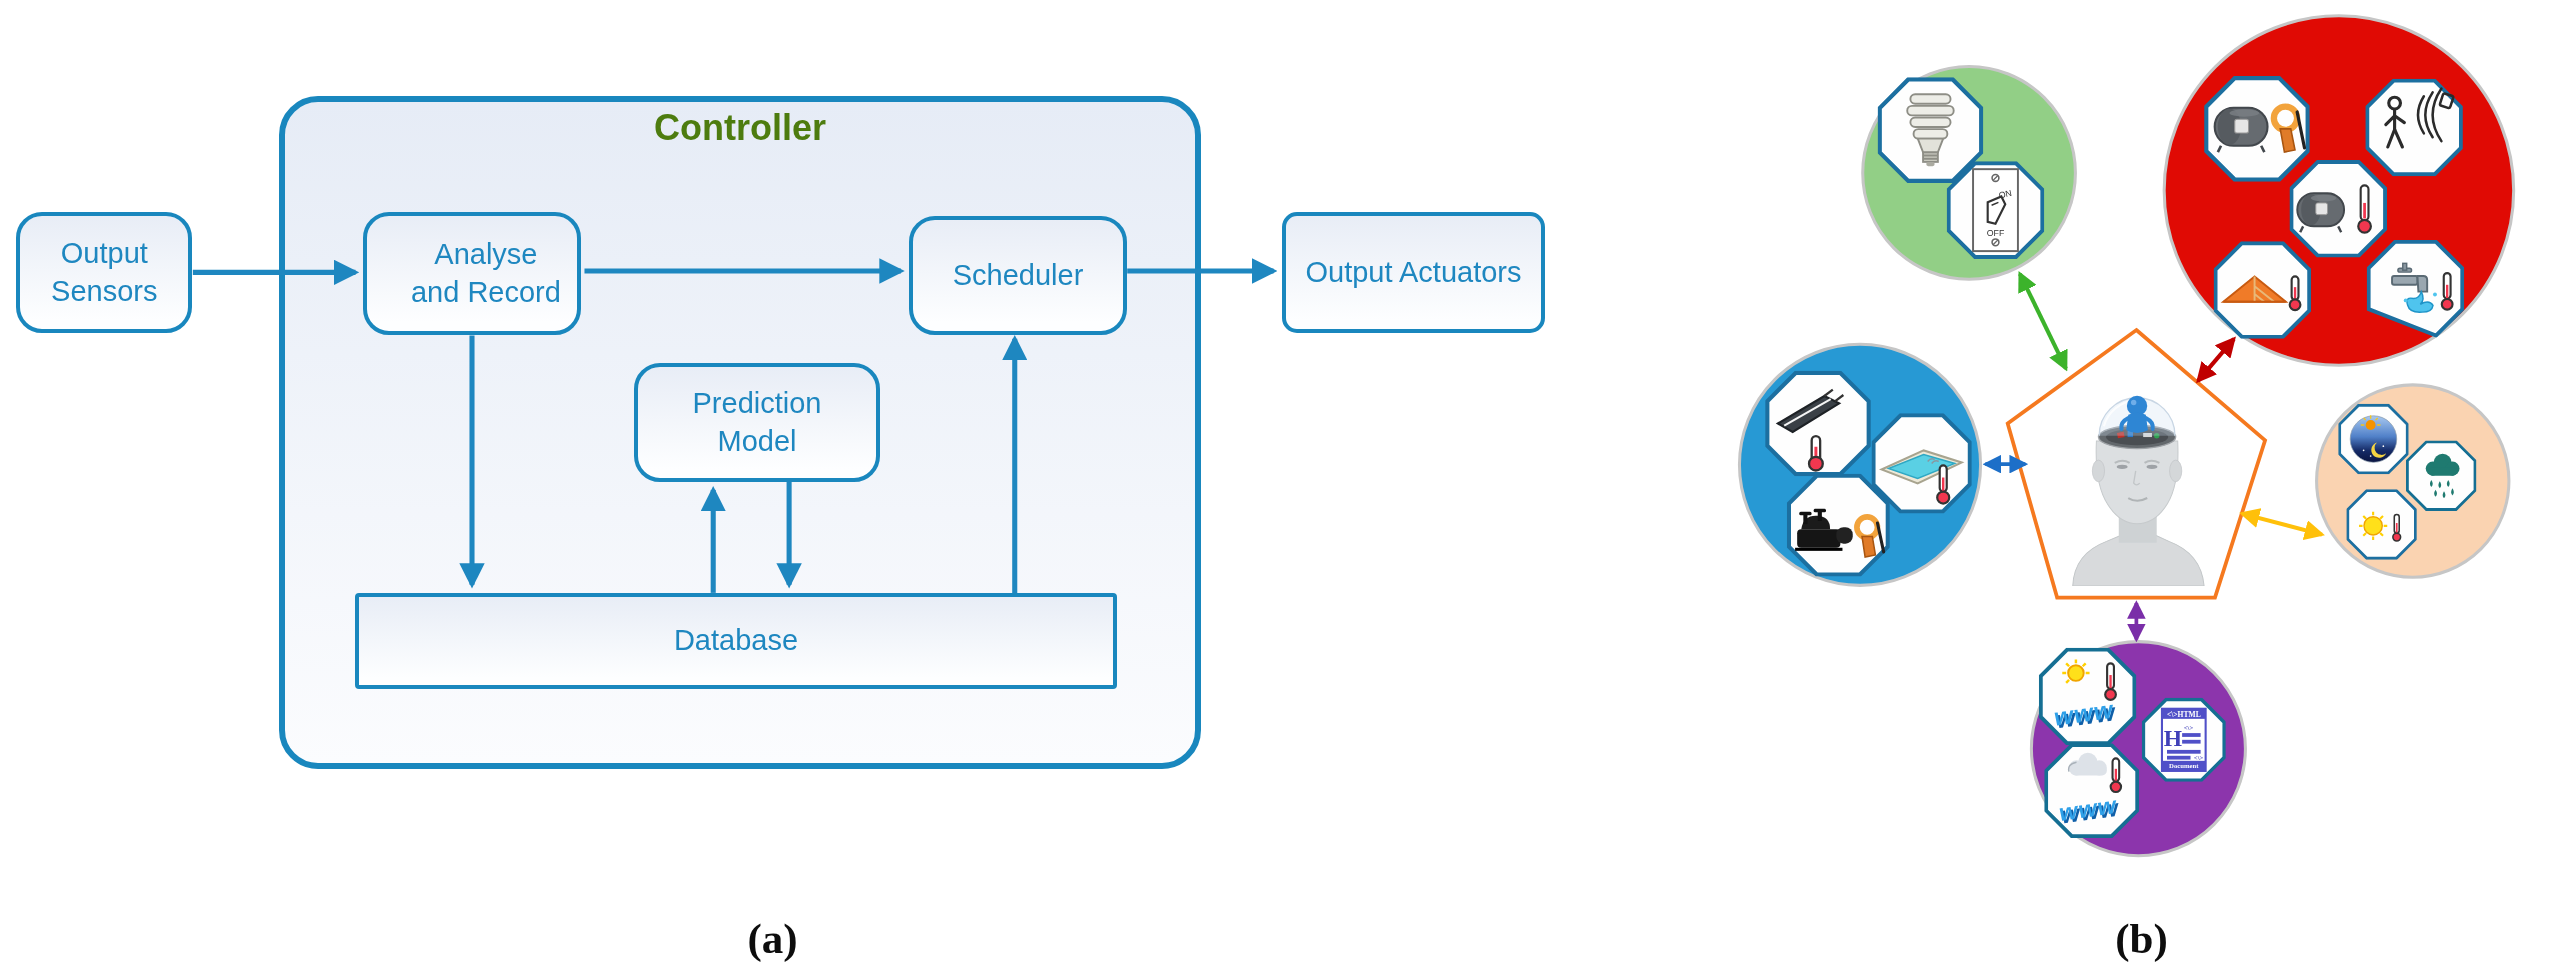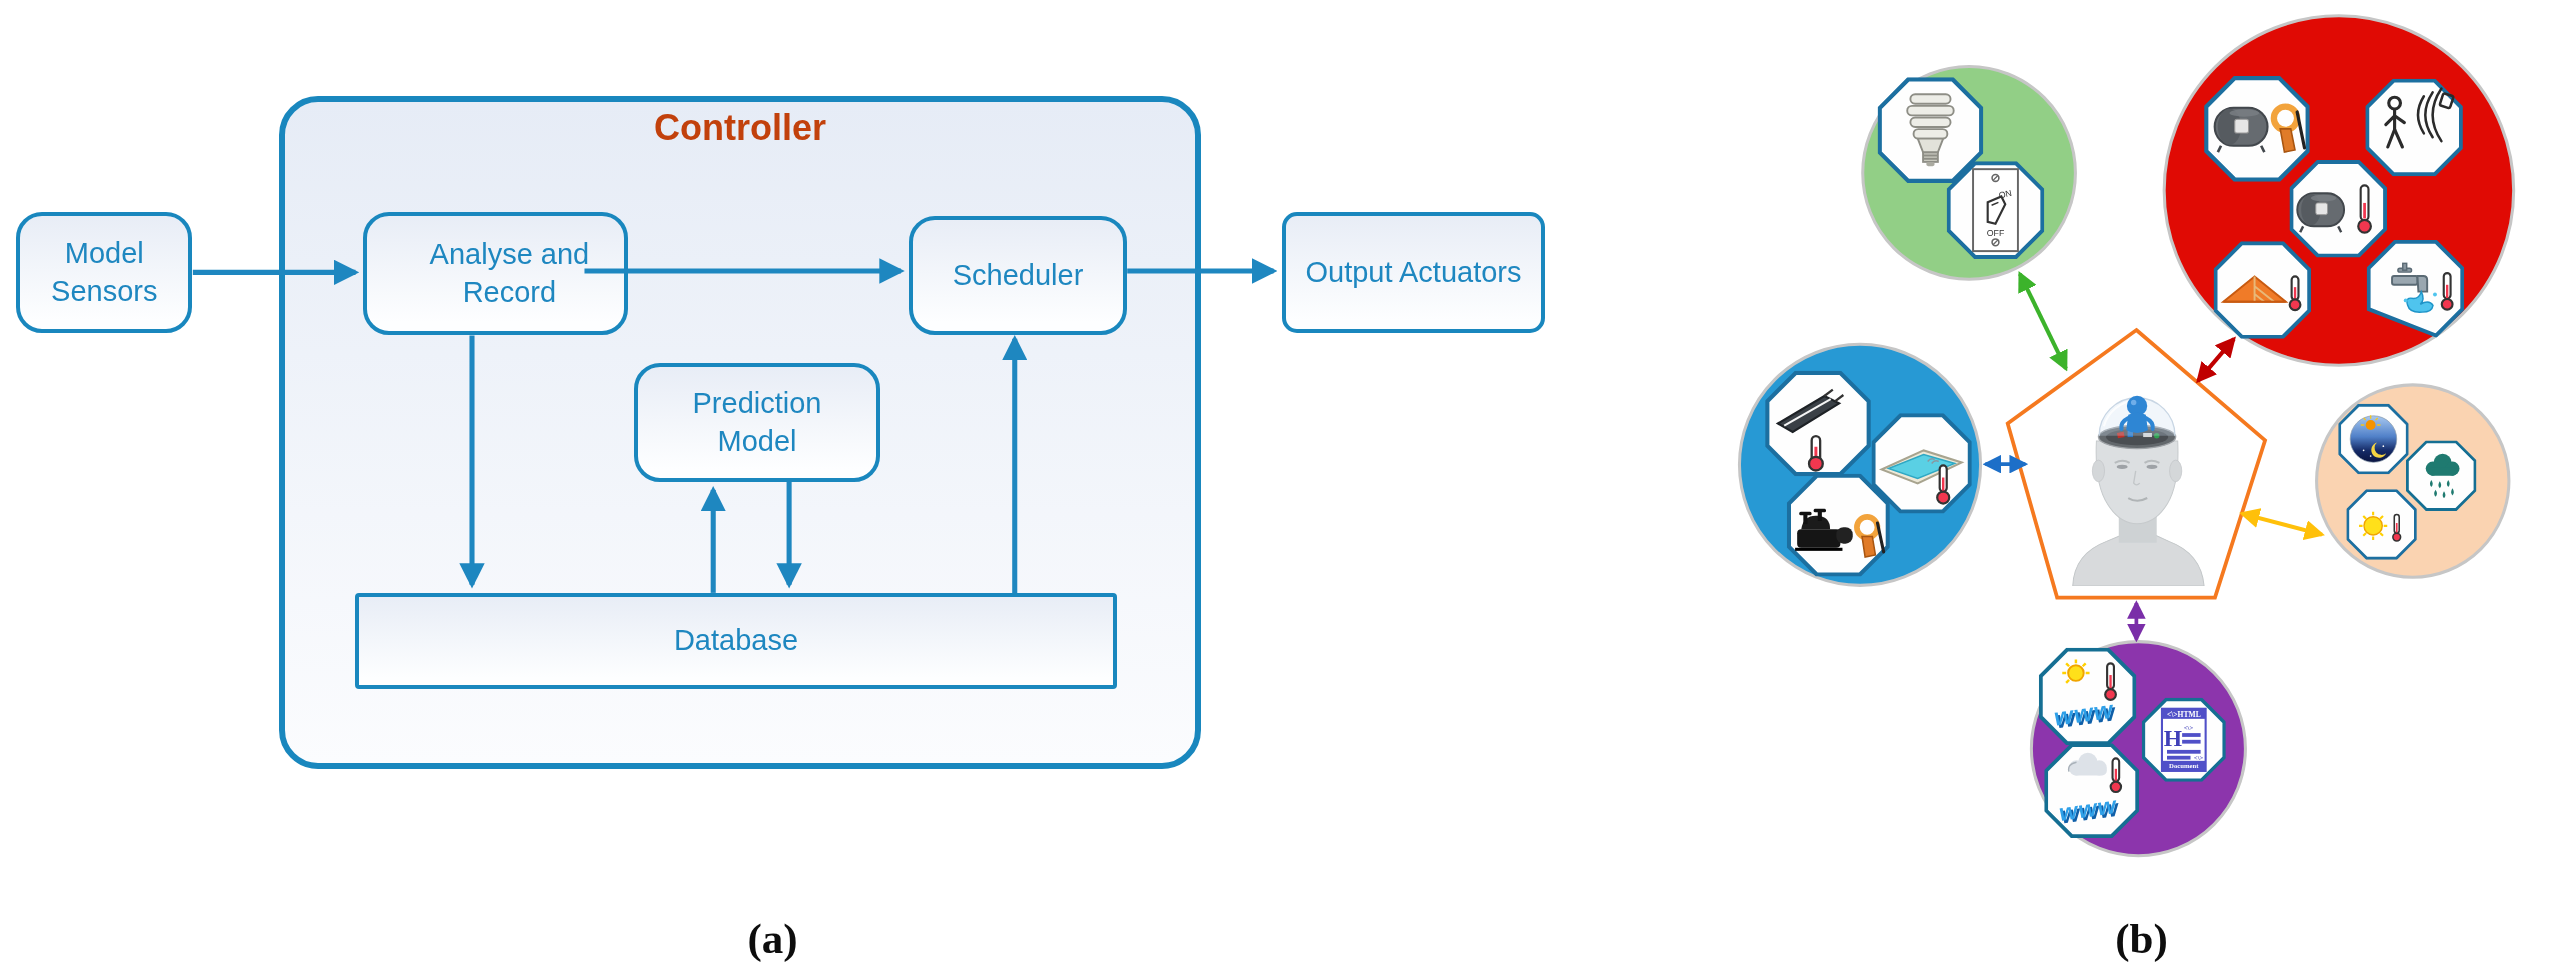--- a/index.html
+++ b/index.html
@@ -6,21 +6,21 @@
   .canvas{position:relative;width:2576px;height:973px;background:#ffffff;overflow:hidden;
           font-family:"Liberation Sans",sans-serif;}
   svg.layer{position:absolute;top:0;left:0;}
   .box{position:absolute;box-sizing:border-box;border:4.7px solid #1987BE;border-radius:26px;
        background:linear-gradient(180deg,#E8EDF6 0%,#FDFEFF 92%);
        color:#1E87C0;display:flex;align-items:center;justify-content:center;
        text-align:center;font-size:29px;line-height:1.28;padding:0 12.2px;}
   #controller-box{border-width:6.1px;border-radius:39px;
        background:linear-gradient(180deg,#E6ECF6 0%,#FBFCFE 100%);}
   #controller-title{position:absolute;left:279px;top:107px;width:922px;text-align:center;
-       font-size:36px;font-weight:bold;color:#c2410c;}
+       font-size:36px;font-weight:bold;color:#4d7c0f;}
   .panel-label{position:absolute;font-family:"Liberation Serif",serif;font-weight:bold;
        font-size:43px;color:#0d0d0d;text-align:center;width:163px;}
   svg text{font-family:"Liberation Sans",sans-serif;}
   .oct{fill:#FEFEFE;stroke:#1C6FA0;stroke-width:4;}
   .oct-teal{stroke:#156F93;}
   .thermo-tube{fill:#ffffff;stroke:#333333;stroke-width:2.2;}
   .thermo-col{fill:#F2374F;}
   .thermo-bulb{fill:#F2374F;stroke:#333333;stroke-width:2.2;}
   .www-main{font-size:25px;font-weight:bold;font-style:italic;fill:#2FA0E8;letter-spacing:1px;}
   .www-shadow{font-size:25px;font-weight:bold;font-style:italic;fill:#0F5FA8;letter-spacing:1px;}
@@ -28,23 +28,23 @@
 </style>
 </head>
 <body>
 
 <div class="canvas">
 
   <div class="box" id="controller-box" style="left:279px;top:96px;width:922px;height:673px;"></div>
   <div id="controller-title">Controller</div>
 
   <div class="box" style="left:16.3px;top:212px;width:176px;height:121px;">
-    <span>Model Sensors</span>
-  </div>
-  <div class="box" style="left:363px;top:212px;width:265px;height:123px;padding-left:40px;">
+    <span>Output Sensors</span>
+  </div>
+  <div class="box" style="left:363px;top:212px;width:218px;height:123px;padding-left:40px;">
     <span>Analyse and Record</span>
   </div>
   <div class="box" style="left:909px;top:216px;width:218px;height:119px;">
     <span>Scheduler</span>
   </div>
   <div class="box" style="left:634px;top:363px;width:246px;height:119px;">
     <span>Prediction Model</span>
   </div>
   <div class="box" style="left:355px;top:593px;width:762px;height:96px;border-radius:4px;">
     <span>Database</span>

